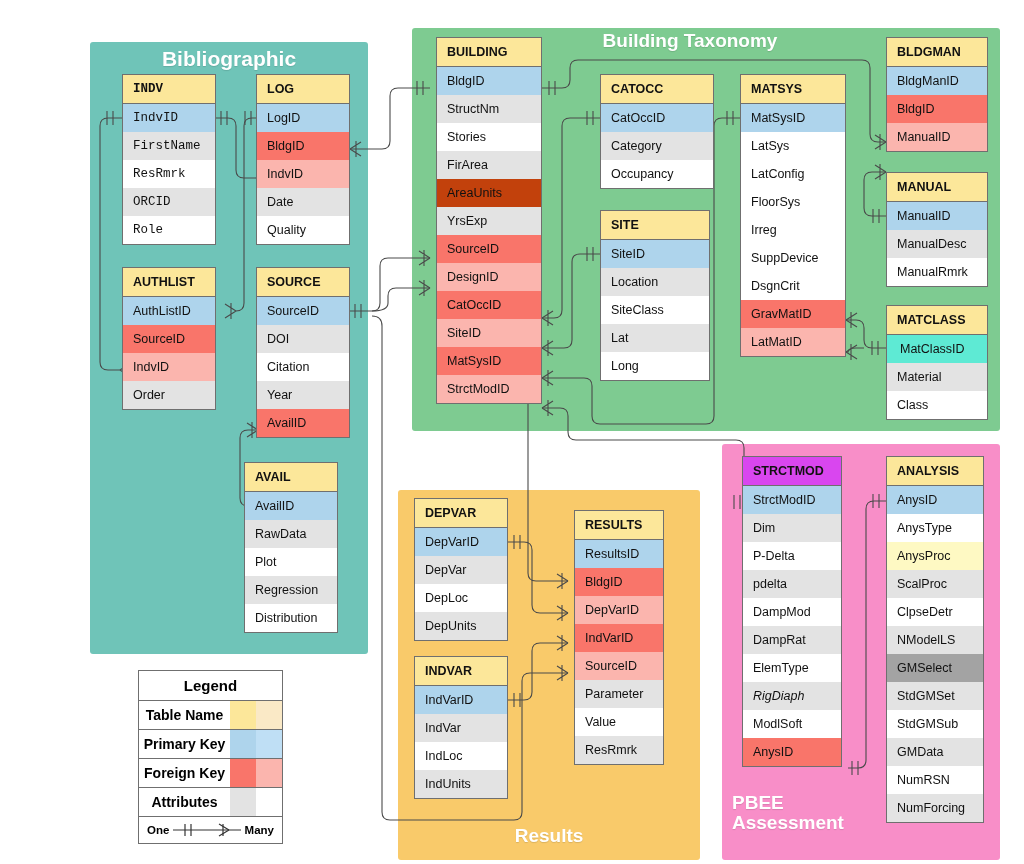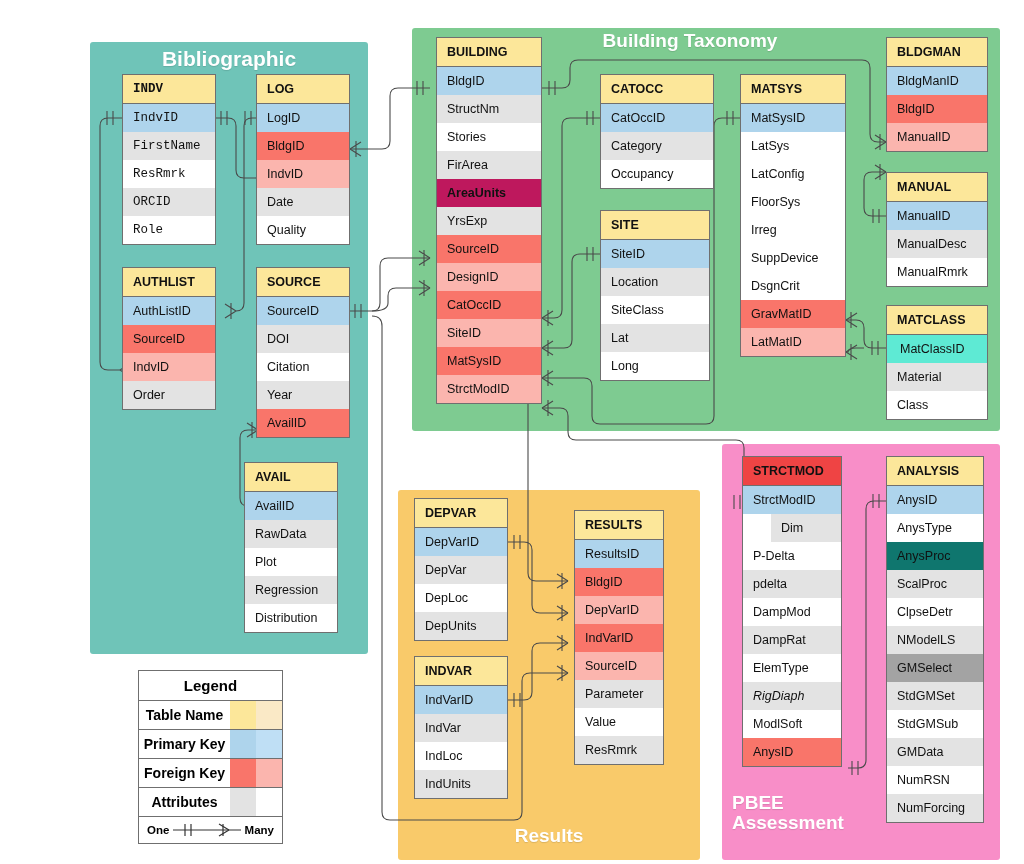--- a/index.html
+++ b/index.html
@@ -195,21 +195,21 @@
       <div class="row" style="background: rgb(227, 227, 227);">Regression</div>
       <div class="row" style="background: rgb(255, 255, 255);">Distribution</div>
     </div>
 
   <div class="tbl" style="left:436px;top:37px;width:106px;">
       <div class="hdr" style="background: rgb(252, 231, 154);">BUILDING</div>
       <div class="row" style="background: rgb(174, 212, 236);">BldgID</div>
       <div class="row" style="background: rgb(227, 227, 227);">StructNm</div>
       <div class="row" style="background: rgb(255, 255, 255);">Stories</div>
       <div class="row" style="background: rgb(227, 227, 227);">FirArea</div>
-      <div class="row" style="background: #be185d; font-weight: bold;">AreaUnits</div>
+      <div class="row" style="background: #c2410c;">AreaUnits</div>
       <div class="row" style="background: rgb(227, 227, 227);">YrsExp</div>
       <div class="row" style="background: rgb(249, 117, 106);">SourceID</div>
       <div class="row" style="background: rgb(251, 181, 174);">DesignID</div>
       <div class="row" style="background: rgb(249, 117, 106);">CatOccID</div>
       <div class="row" style="background: rgb(251, 181, 174);">SiteID</div>
       <div class="row" style="background: rgb(249, 117, 106);">MatSysID</div>
       <div class="row" style="background: rgb(251, 181, 174);">StrctModID</div>
     </div>
   <div class="tbl" style="left:600px;top:74px;width:114px;">
       <div class="hdr" style="background: rgb(252, 231, 154);">CATOCC</div>
@@ -276,37 +276,37 @@
       <div class="row" style="background: rgb(249, 117, 106);">BldgID</div>
       <div class="row" style="background: rgb(251, 181, 174);">DepVarID</div>
       <div class="row" style="background: rgb(249, 117, 106);">IndVarID</div>
       <div class="row" style="background: rgb(251, 181, 174);">SourceID</div>
       <div class="row" style="background: rgb(227, 227, 227);">Parameter</div>
       <div class="row" style="background: rgb(255, 255, 255);">Value</div>
       <div class="row" style="background: rgb(227, 227, 227);">ResRmrk</div>
     </div>
 
   <div class="tbl" style="left:742px;top:456px;width:100px;">
-      <div class="hdr" style="background: #ef4444;">STRCTMOD</div>
+      <div class="hdr" style="background: #d946ef;">STRCTMOD</div>
       <div class="row" style="background: rgb(174, 212, 236);">StrctModID</div>
-      <div class="row" style="background: rgb(227, 227, 227); margin-left: 28px;">Dim</div>
+      <div class="row" style="background: rgb(227, 227, 227);">Dim</div>
       <div class="row" style="background: rgb(255, 255, 255);">P-Delta</div>
       <div class="row" style="background: rgb(227, 227, 227);">pdelta</div>
       <div class="row" style="background: rgb(255, 255, 255);">DampMod</div>
       <div class="row" style="background: rgb(227, 227, 227);">DampRat</div>
       <div class="row" style="background: rgb(255, 255, 255);">ElemType</div>
       <div class="row" style="background: rgb(227, 227, 227); font-style: italic;">RigDiaph</div>
       <div class="row" style="background: rgb(255, 255, 255);">ModlSoft</div>
       <div class="row" style="background: rgb(249, 117, 106);">AnysID</div>
     </div>
   <div class="tbl" style="left:886px;top:456px;width:98px;">
       <div class="hdr" style="background: rgb(252, 231, 154);">ANALYSIS</div>
       <div class="row" style="background: rgb(174, 212, 236);">AnysID</div>
       <div class="row" style="background: rgb(255, 255, 255);">AnysType</div>
-      <div class="row" style="background: #0f766e;">AnysProc</div>
+      <div class="row" style="background: #fef9c3;">AnysProc</div>
       <div class="row" style="background: rgb(227, 227, 227);">ScalProc</div>
       <div class="row" style="background: rgb(255, 255, 255);">ClpseDetr</div>
       <div class="row" style="background: rgb(227, 227, 227);">NModelLS</div>
       <div class="row" style="background: #a3a3a3;">GMSelect</div>
       <div class="row" style="background: rgb(227, 227, 227);">StdGMSet</div>
       <div class="row" style="background: rgb(255, 255, 255);">StdGMSub</div>
       <div class="row" style="background: rgb(227, 227, 227);">GMData</div>
       <div class="row" style="background: rgb(255, 255, 255);">NumRSN</div>
       <div class="row" style="background: rgb(227, 227, 227);">NumForcing</div>
     </div>

